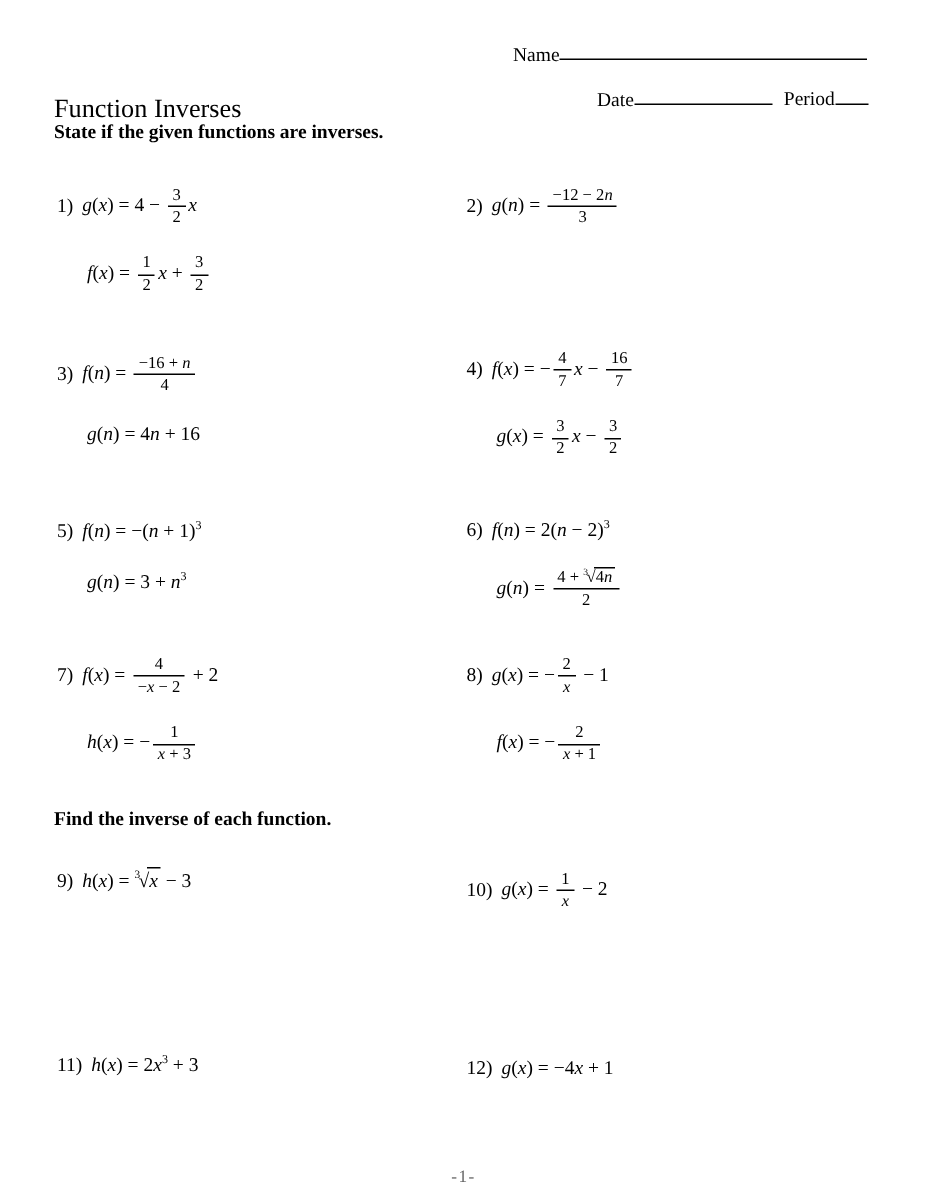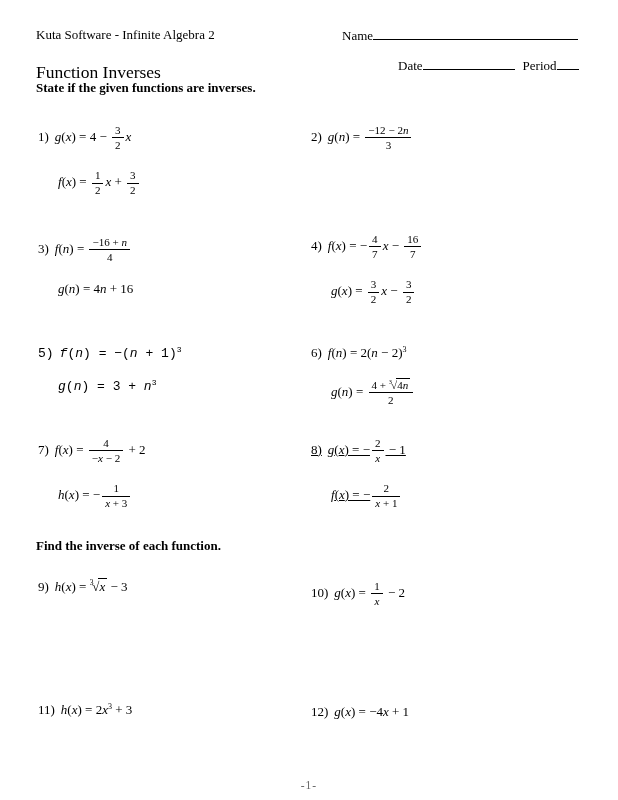--- a/index.html
+++ b/index.html
@@ -68,44 +68,43 @@
   .rsgn { margin-right: -1px; }
   .rarg { border-top: 1px solid #000; padding: 0 2px 14px 1px; }
 
   sup.sup { font-size: 0.62em; vertical-align: super; line-height: 0; }
 
   
   #p1  { left: 38px;  top: 106px; }
   #p2  { left: 311px; top: 106px; }
   #p3  { left: 38px;  top: 218px; }
   #p4  { left: 311px; top: 215px; }
-  #p5  { left: 38px;  top: 328px; font-family: Liberation Mono, monospace; }
+  #p5  { left: 38px;  top: 328px; }
   #p6  { left: 311px; top: 327px; }
   #p7  { left: 38px;  top: 419px; }
-  #p8  { left: 311px; top: 419px; text-decoration: underline; }
+  #p8  { left: 311px; top: 419px; }
   #p9  { left: 38px;  top: 561px; }
   #p10 { left: 311px; top: 562px; }
   #p11 { left: 38px;  top: 684px; }
   #p12 { left: 311px; top: 686px; }
 
   
   .footer {
     left: 0; right: 0; top: 779px;
     text-align: center;
     font-size: 11.5px;
     color: #666666;
     letter-spacing: 1px;
   }
 </style>
 </head>
 <body>
 
 <div id="page">
 
-  <div class="abs brand">Kuta Software - Infinite Algebra 2</div>
 
   <div class="abs name-row">
     <span>Name</span><span class="uline w205"></span>
   </div>
 
   <div class="abs page-title">Function Inverses</div>
 
   <div class="abs date-row">
     <span>Date</span><span class="uline w92"></span><span class="ml8">Period</span><span class="uline w22"></span>
   </div>

